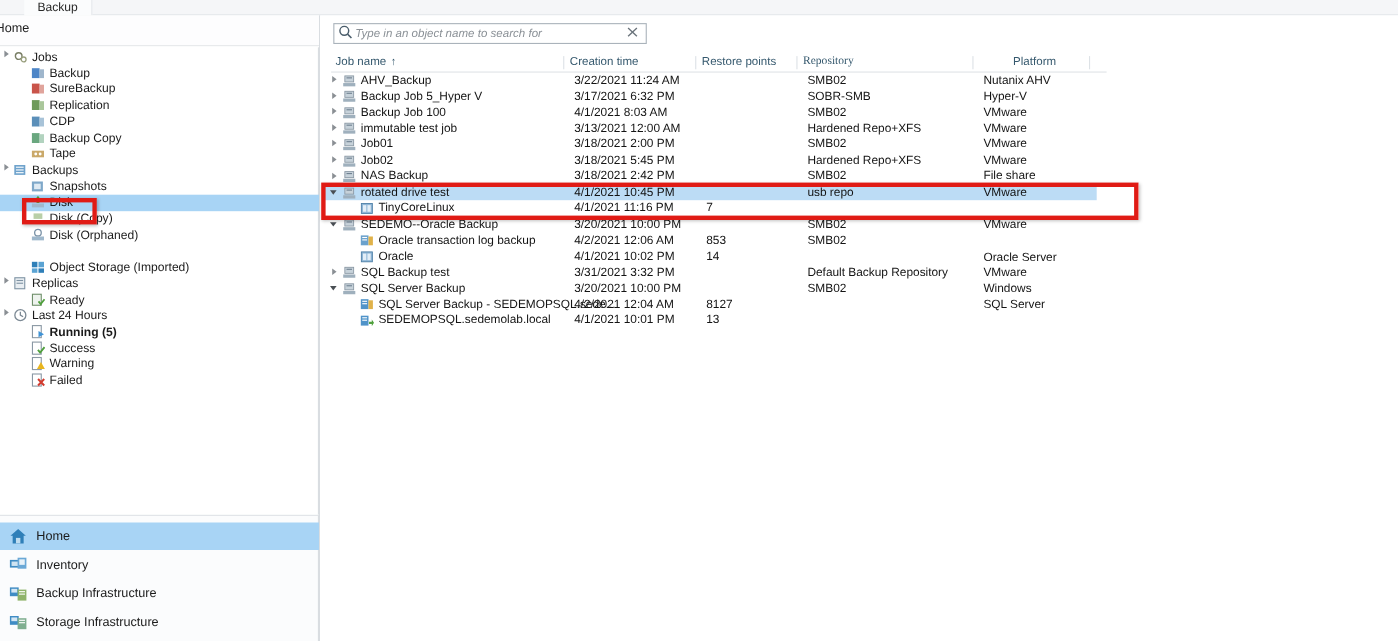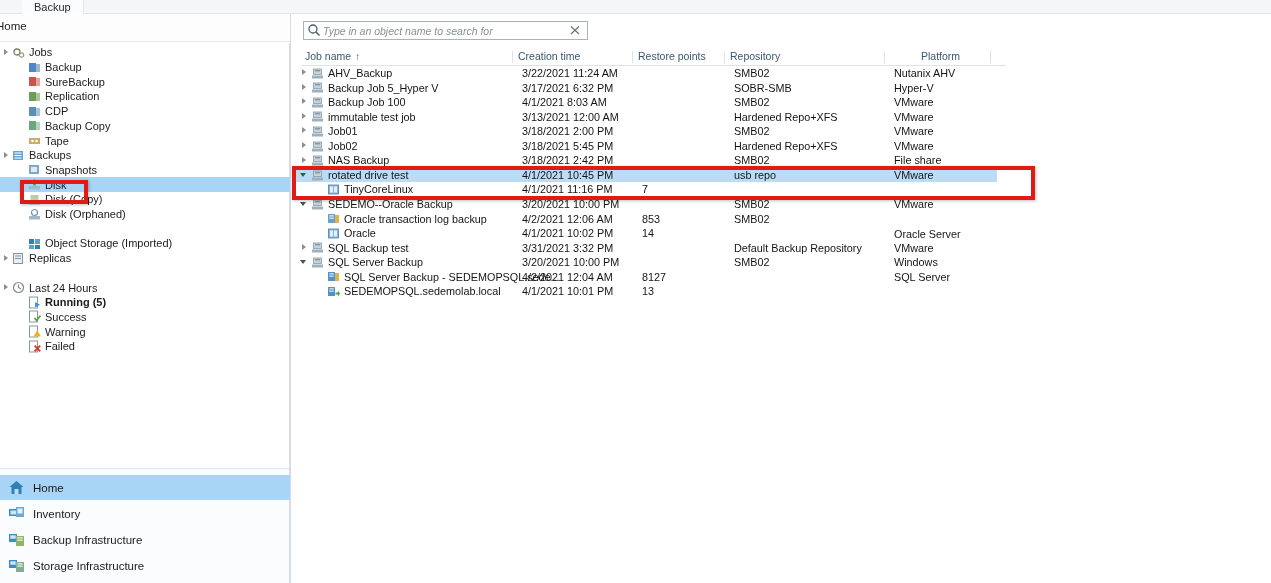--- a/index.html
+++ b/index.html
@@ -36,21 +36,21 @@
     font-size: 11.5px; color: #222;
   }
 
   
   .tree-panel {
     position: absolute; left: 0; top: 43px; width: 290px; height: 425px;
     background: #ffffff; border-right: 1px solid #d9dde1;
   }
   .tree-row {
     position: absolute; left: 0; width: 290px; height: 14.7px;
-    display: flex; align-items: center;
+    display: flex; 
     font-size: 11px; color: #1b1b1b; white-space: nowrap;
   }
   .tree-row.sel { background: #a8d4f5; }
   .tree-row.bold { font-weight: bold; }
   .tw { width: 9px; height: 9px; flex: 0 0 9px; margin-right: 1px; position: relative; }
   .tw.closed::before {
     content: ""; position: absolute; left: 2px; top: 1px;
     border-left: 4px solid #8a8f94; border-top: 3.5px solid transparent;
     border-bottom: 3.5px solid transparent;
   }
@@ -283,20 +283,30 @@
       <div class="tree-row" style="top: 207.8px;">
         <span class="tw closed" style="margin-left: 2px;"></span>
         <span class="ico">
           <svg width="13" height="13" viewBox="0 0 13 13">
             <rect x="1.5" y="1.5" width="9" height="10" fill="#e9eef2" stroke="#7f93a4" stroke-width="1"></rect>
             <rect x="3" y="3.5" width="6" height="1" fill="#7f93a4"></rect>
             <rect x="3" y="6" width="6" height="1" fill="#7f93a4"></rect>
           </svg>
         </span>
         <span class="tlabel">Replicas</span>
+      </div>
+      <div class="tree-row" style="top: 222.5px;">
+        <span class="tw" style="margin-left: 18px;"></span>
+        <span class="ico">
+          <svg width="13" height="13" viewBox="0 0 13 13">
+            <rect x="1.5" y="1.5" width="8" height="10" fill="#eef3ee" stroke="#6f8f6a" stroke-width="1"></rect>
+            <path d="M7 8 L9 10.5 L12.5 6" fill="none" stroke="#4fa03c" stroke-width="1.6"></path>
+          </svg>
+        </span>
+        <span class="tlabel">Ready</span>
       </div>
       <div class="tree-row" style="top: 237.2px;">
         <span class="tw closed" style="margin-left: 2px;"></span>
         <span class="ico">
           <svg width="13" height="13" viewBox="0 0 13 13">
             <circle cx="6.5" cy="6.5" r="5" fill="none" stroke="#7d8a95" stroke-width="1.2"></circle>
             <path d="M6.5 3.5 L6.5 6.5 L9 8" fill="none" stroke="#7d8a95" stroke-width="1.2"></path>
           </svg>
         </span>
         <span class="tlabel">Last 24 Hours</span>
@@ -404,21 +414,21 @@
 
     <div class="gridhead" id="gridhead">
         <div class="ghdiv" style="left: 211px;"></div>
         <div class="ghdiv" style="left: 331px;"></div>
         <div class="ghdiv" style="left: 423px;"></div>
         <div class="ghdiv" style="left: 583px;"></div>
         <div class="ghdiv" style="left: 689px;"></div>
         <div class="gh" style="left: 4px;"><span>Job name</span><span class="sortarrow">↑</span></div>
         <div class="gh" style="left: 217px;"><span>Creation time</span></div>
         <div class="gh" style="left: 337px;"><span>Restore points</span></div>
-        <div class="gh" style="left: 429px;"><span>Repository</span></div>
+        <div class="gh" style="left: 429px; font-family: Liberation Serif, serif;"><span>Repository</span></div>
         <div class="gh" style="left: 589px; padding-left: 31px;"><span>Platform</span></div>
       </div>
     <div class="gridbody" id="gridbody">
         <div class="grow" style="top: 0px;">
           <div class="cell c-name" style="left: 5px;">
             <span class="gw closed" style="margin-left: 0px;"></span>
             <span class="gico"><svg width="13" height="13" viewBox="0 0 13 13">
                 <rect x="1" y="8.5" width="11" height="3" fill="#9fb0bd"></rect>
                 <rect x="2.5" y="2" width="8" height="5.5" fill="#c7d2da" stroke="#8a98a4" stroke-width=".8"></rect>
                 <rect x="4" y="3.3" width="5" height="1" fill="#6f8090"></rect>

